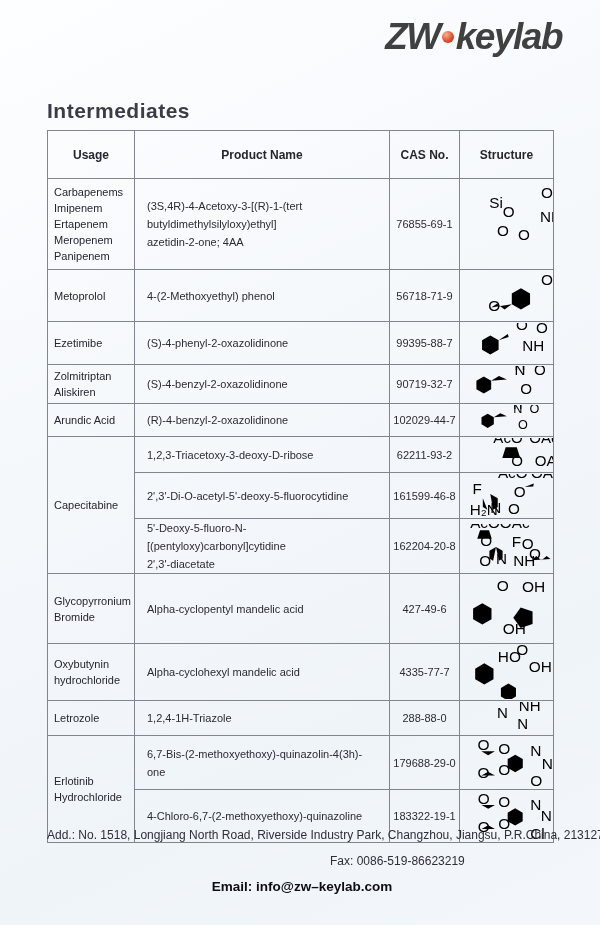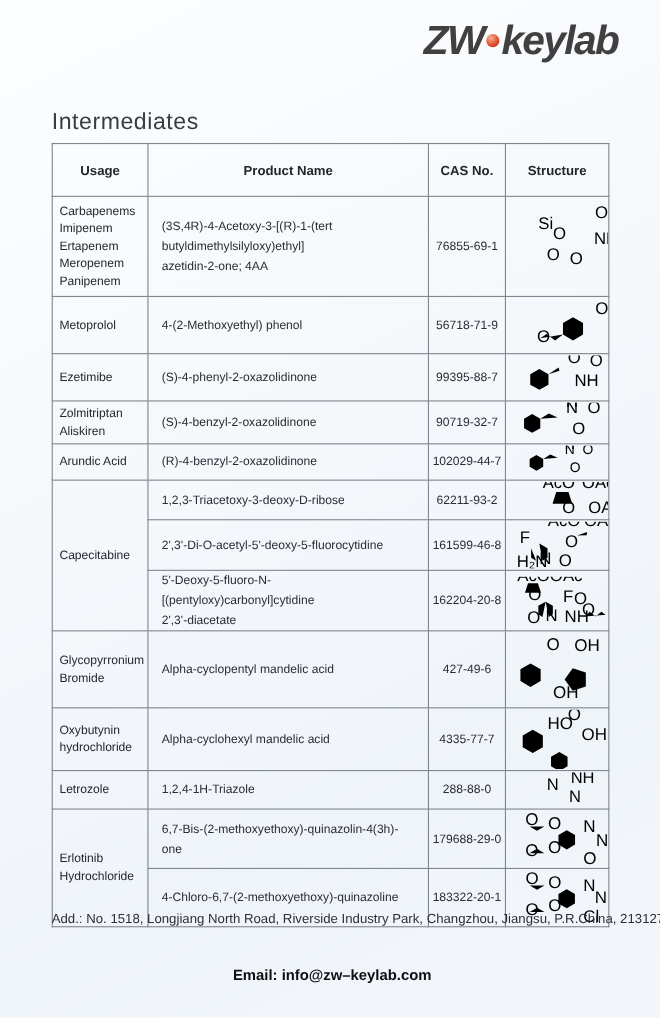--- a/index.html
+++ b/index.html
@@ -16,21 +16,21 @@
     font-style:italic; font-weight:bold; font-size:37px; letter-spacing:-1.5px;
     color:#404040; white-space:nowrap;
   }
   .logo .dot {
     display:inline-block; width:12px; height:12px; border-radius:50%;
     background:radial-gradient(circle at 35% 30%, #f7b190 0%, #e2502e 55%, #a92418 100%);
     margin:0 2px; vertical-align:6px;
   }
   .page-title {
     position:absolute; left:47px; top:99px;
-    font-size:21px; color:#3c3c46; letter-spacing:0.5px;
+    font-size:21px; color:#3c3c46; letter-spacing:0.5px;font-weight:bold;
   }
   table.products {
     position:absolute; left:47px; top:130px; width:506px;
     border-collapse:collapse; table-layout:fixed;
   }
   table.products th, table.products td {
     border:1px solid #80858e; vertical-align:middle; overflow:hidden;
   }
   th.hdr { font-size:12px; font-weight:bold; text-align:center; color:#25252c; height:48px; }
   td.usage {
@@ -371,30 +371,31 @@
 Hydrochloride</td>
     <td class="product">6,7-Bis-(2-methoxyethoxy)-quinazolin-4(3h)-one</td>
     <td class="cas">179688-29-0</td>
     <td class="chem"><svg width="92" height="51" aria-label="bis-methoxyethoxy-quinazolinone">
             <use href="#sym-erlo-one" width="92" height="51"></use>
           </svg></td>
   </tr>
 
   <tr style="height:52px">
     <td class="product">4-Chloro-6,7-(2-methoxyethoxy)-quinazoline</td>
-    <td class="cas">183322-20-1</td>
+    <td class="cas">183322-19-1</td>
     <td class="chem"><svg width="92" height="50" aria-label="chloro-methoxyethoxy-quinazoline">
             <use href="#sym-erlo-cl" width="92" height="50"></use>
           </svg></td>
   </tr>
 </tbody>
   </table>
 
 <div class="footer">
   <div class="line">
     <span>Add.: No. 1518, Longjiang North Road, Riverside Industry Park, Changzhou, Jiangsu, P.R.China, 213127</span>
   </div>
   <div class="line">
+    <span class="right">Fax: 0086-519-86623219</span>
   </div>
   <div class="line boldline">
     <span>Email: info@zw–keylab.com</span>
   </div>
 </div>
 
 </body></html>

